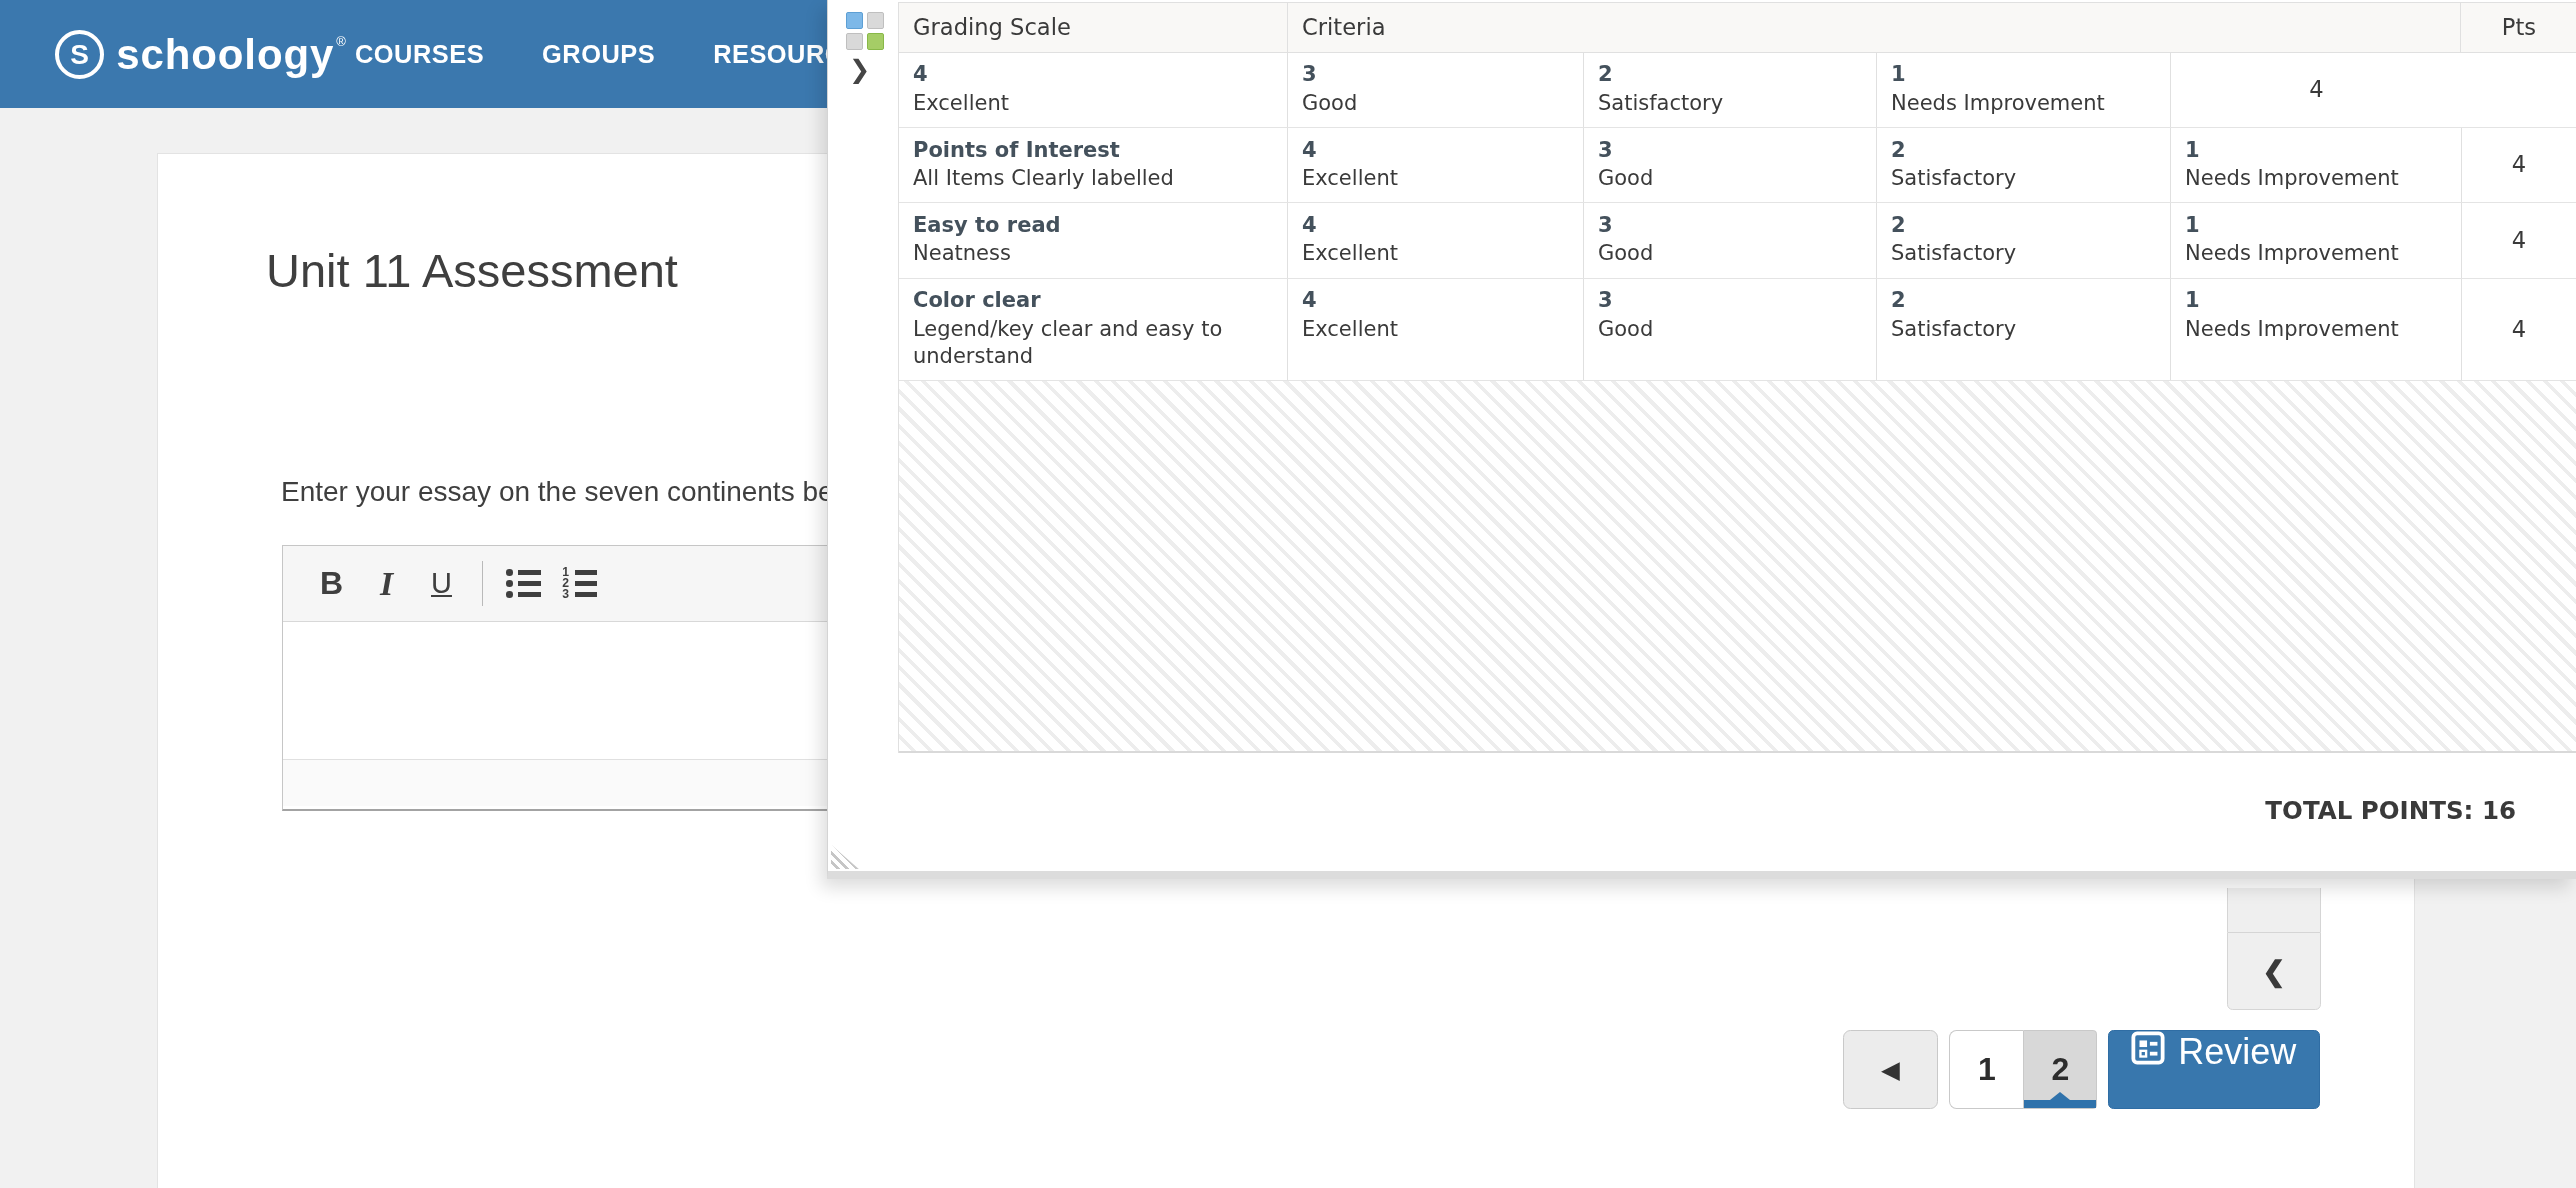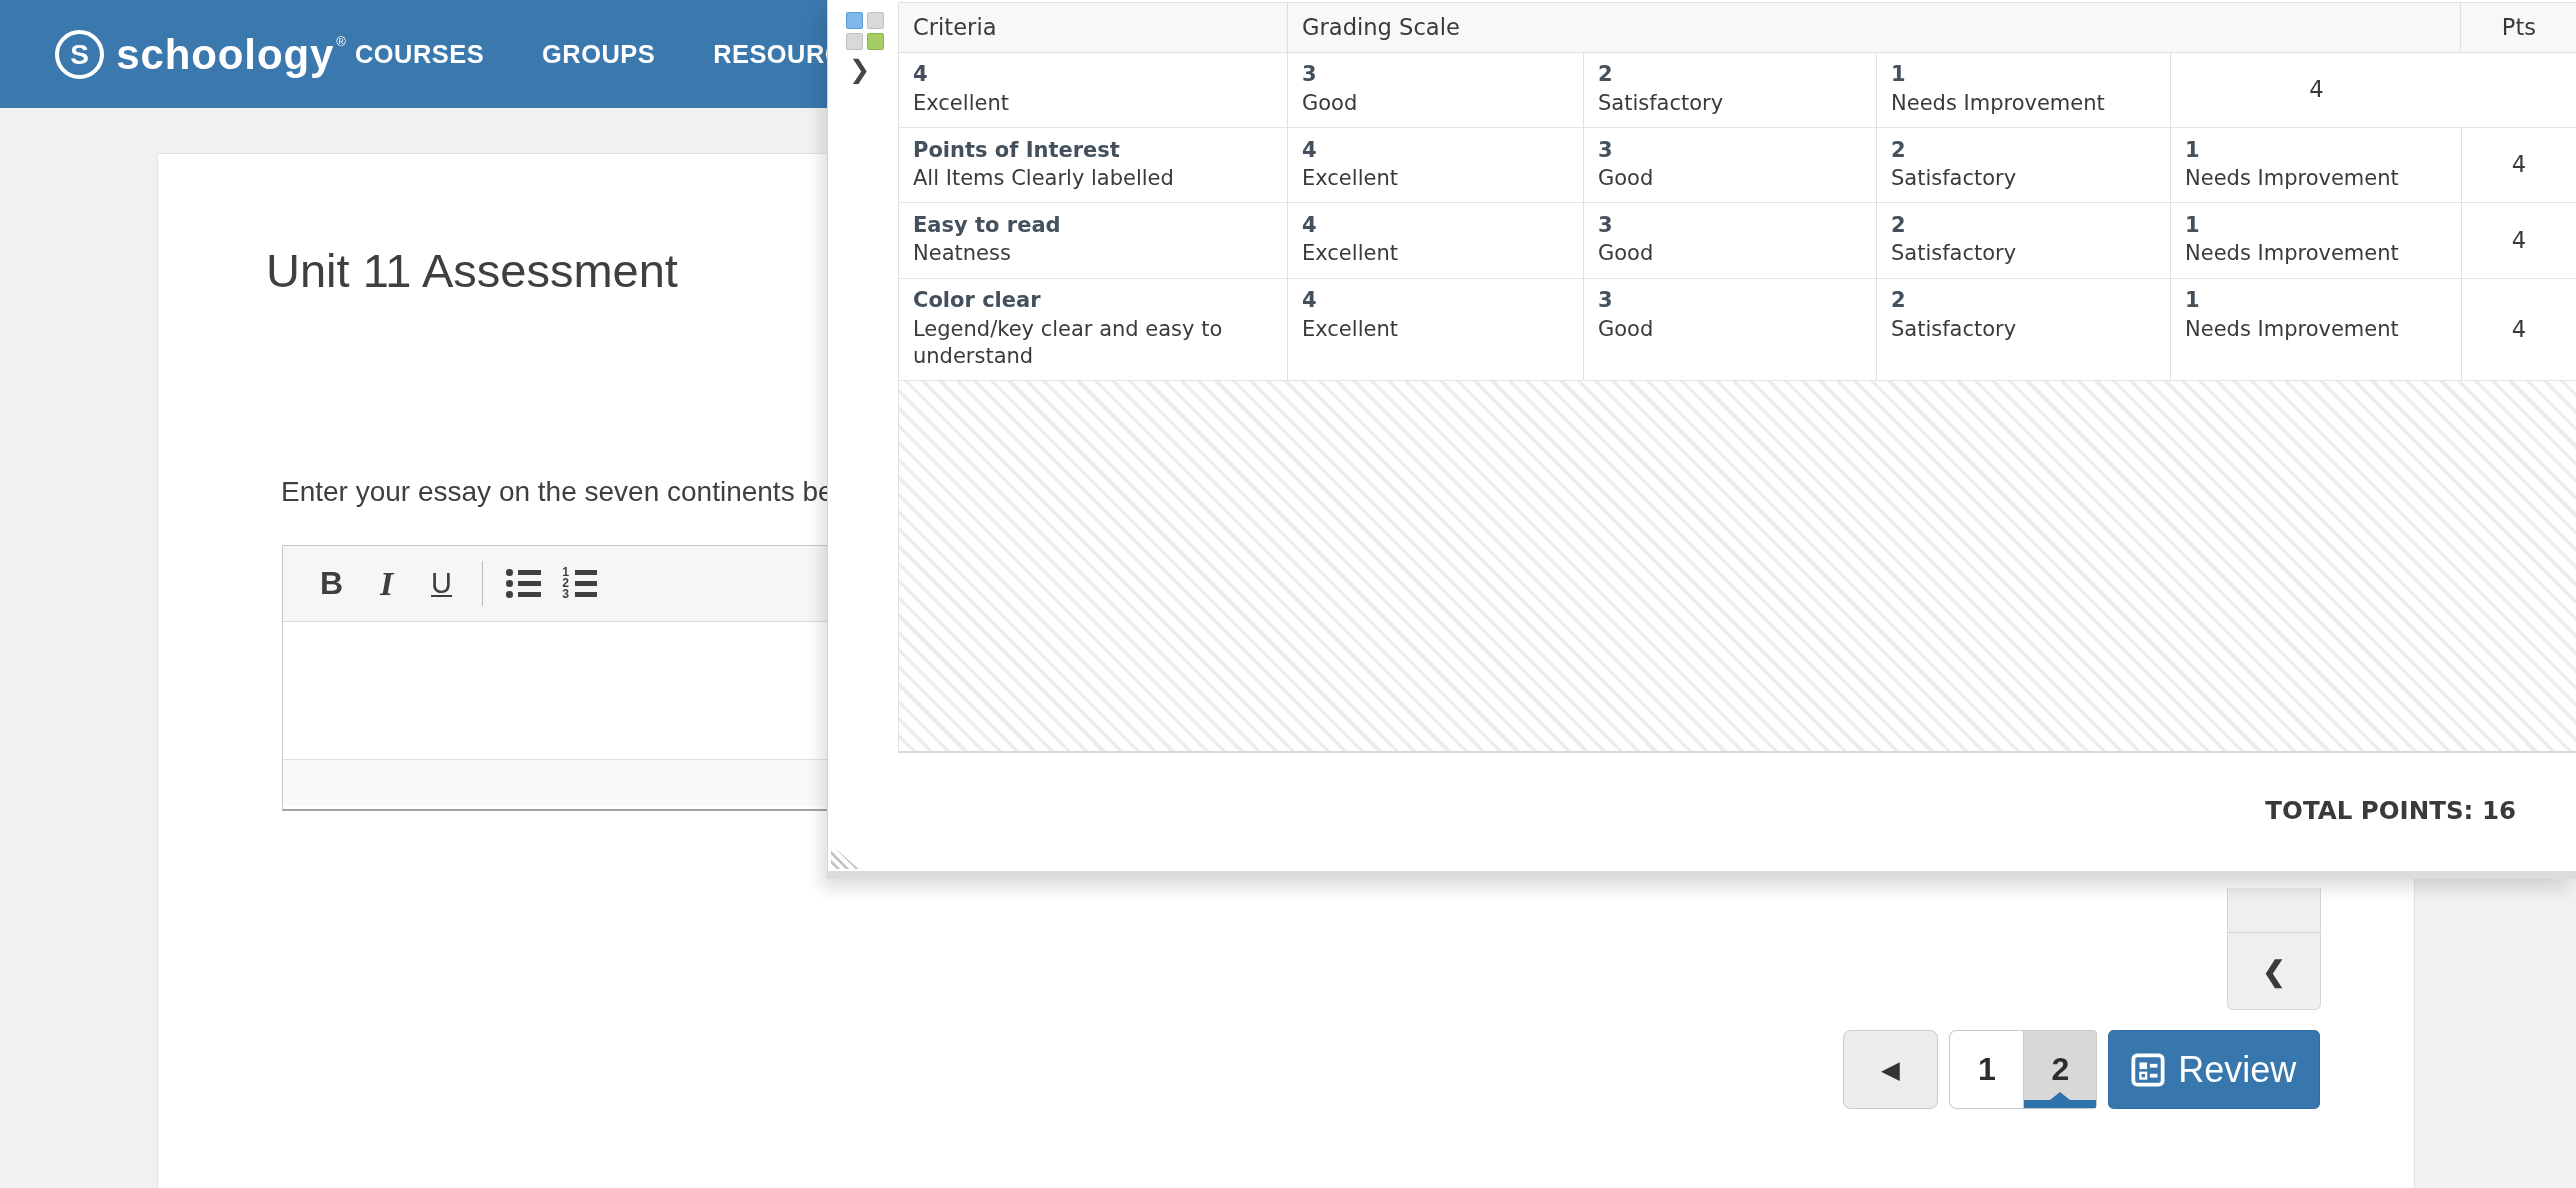--- a/index.html
+++ b/index.html
@@ -92,21 +92,21 @@
   .pages{display:flex;margin-left:11.3px;}
   .page-btn{width:74px;background:#fff;border:0.9px solid #c9c9c9;display:flex;align-items:center;justify-content:center;
     font-size:32px;font-weight:700;color:#2d2d2d;cursor:pointer;position:relative;}
   .page-btn:first-child{border-top-left-radius:7.5px;border-bottom-left-radius:7.5px;border-right:none;}
   .page-btn:last-child{border-top-right-radius:3.8px;border-bottom-right-radius:3.8px;}
   .page-btn.active{background:#d8d8d8;}
   .page-btn.active::after{content:"";position:absolute;left:0;right:0;bottom:0;height:8.5px;background:var(--indicator-blue);}
   .page-btn.active::before{content:"";position:absolute;bottom:8.5px;left:50%;margin-left:-10.4px;
     border-left:10.4px solid transparent;border-right:10.4px solid transparent;border-bottom:8.5px solid var(--indicator-blue);}
   .review-btn{width:212px;margin-left:10.4px;background:var(--button-blue);border:0.9px solid #2f6da4;border-radius:5.6px;
-    display:flex;align-items:center;justify-content:center;gap:13px;color:#fff;font-size:36px;font-weight:400;cursor:pointer;}
+    display:flex;align-items:flex-start;justify-content:center;gap:13px;color:#fff;font-size:36px;font-weight:400;cursor:pointer;}
   .review-icon{width:34px;height:34px;display:block;}
 </style>
 </head>
 <body>
 
 <header class="navbar">
   <div class="brand">
     <span class="logo-circle">S</span>
     <span class="brand-text">schoology</span>
     <span class="brand-reg">®</span>
@@ -172,22 +172,22 @@
       <span class="gi gi-blue"></span>
       <span class="gi gi-gray"></span>
       <span class="gi gi-gray"></span>
       <span class="gi gi-green"></span>
     </div>
     <div class="expand-chevron">❯</div>
   </div>
 
   <div class="rubric-table">
     <div class="t-head">
+      <div class="hcell">Grading Scale</div>
       <div class="hcell">Criteria</div>
-      <div class="hcell">Grading Scale</div>
       <div class="hcell">Pts</div>
     </div>
     <div id="rubric-rows">
   <div class="r-row">
     <div class="r-cell level">
       <div class="level-score">4</div>
             <div class="level-label">Excellent</div>
     </div>
     <div class="r-cell level">
       <div class="level-score">3</div>

